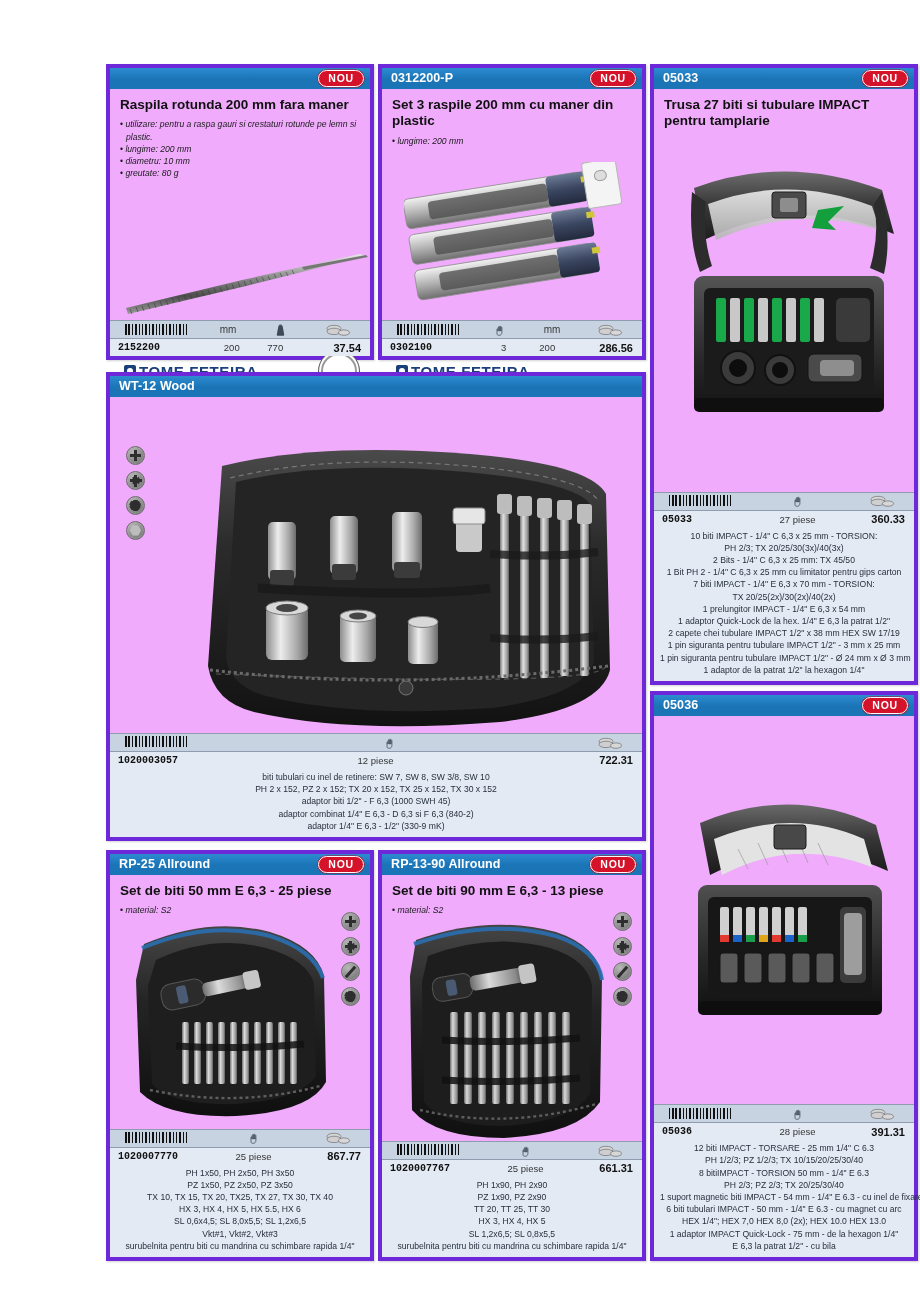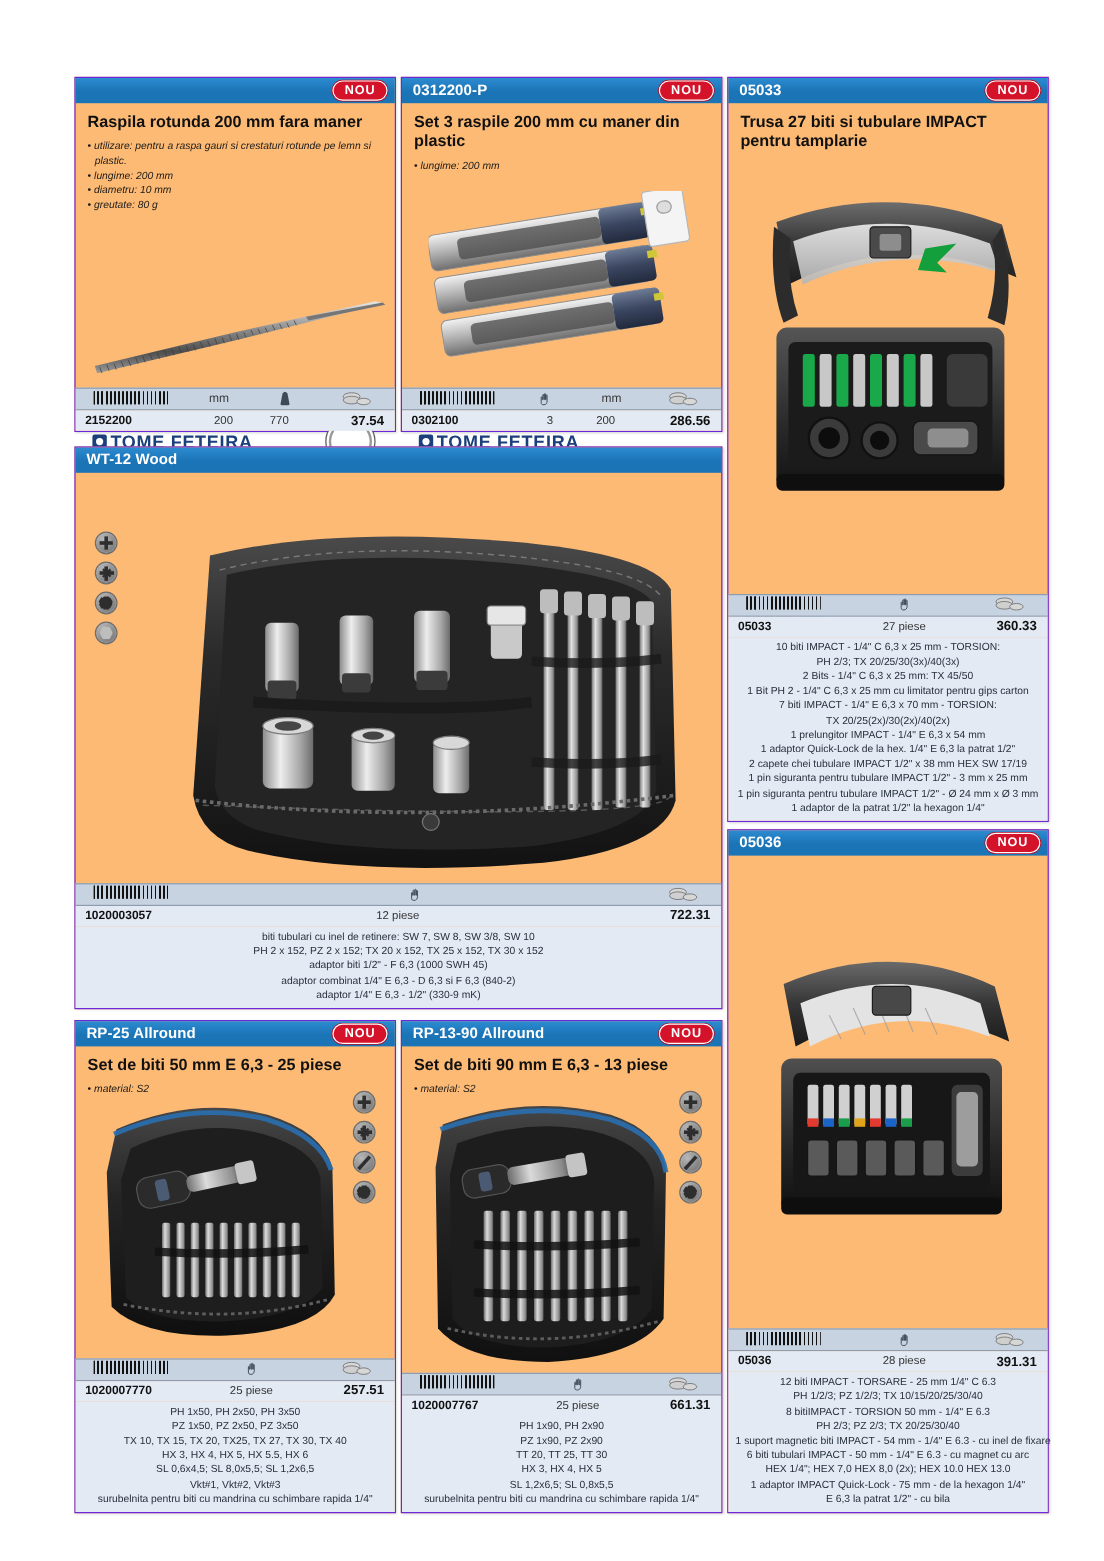--- a/index.html
+++ b/index.html
@@ -7,24 +7,25 @@
     width:920px;height:1301px;
     background:#ffffff;
     font-family:"Liberation Sans", sans-serif;
     -webkit-font-smoothing:antialiased;
   }
   .page{position:relative;width:920px;height:1301px;overflow:hidden;}
 
   
   .card{
     position:absolute;
-    background:#fdba74;
-    border:1px solid #6d28d9;
+    background:#f0abfc;
+    border:4px solid #6d28d9;
     box-sizing:border-box;
     box-shadow:1px 1px 2px rgba(0,0,0,.18);
+    margin-left:44px;
   }
   .cap{
     height:21px;
     background:linear-gradient(to bottom,#2d8bd0 0%,#1a74b6 55%,#1a74b6 100%);
     color:#ffffff;
     font-size:12.5px;font-weight:bold;
     display:flex;align-items:center;
     padding:0 6px 0 9px;
     position:relative;
     letter-spacing:.1px;
@@ -63,21 +64,21 @@
     background:#c8d3e2;
     border-top:1px solid #8e9cb0;
     border-bottom:1px solid #8e9cb0;
   }
   .trow{
     display:flex;align-items:center;
     height:17px;
     background:#e3eaf4;
   }
   .thead>div,.trow>div{text-align:center;}
-  .trow .code{font-size:10px;font-weight:bold;color:#111;text-align:left;padding-left:8px;}
+  .trow .code{font-size:10px;font-weight:bold;color:#111;text-align:left;padding-left:8px;font-family:Liberation Mono, monospace;}
   .trow .val{font-size:9.5px;color:#333;}
   .trow .price{font-size:11px;font-weight:bold;color:#111;text-align:right;padding-right:9px;}
   .thead .hm{font-size:10px;color:#3a3a3a;}
 
   .spec{
     background:#e3eaf4;
     text-align:center;
     padding:2px 6px 5px 6px;
     font-size:8.6px;color:#26303c;
     line-height:1.42;
@@ -753,21 +754,21 @@
           <svg class="ico" width="26" height="13" viewBox="0 0 26 13">
             <ellipse cx="9" cy="4.5" rx="7" ry="3.2" fill="#d7d7d7" stroke="#6f6f6f" stroke-width=".7"></ellipse>
             <ellipse cx="9" cy="7.4" rx="7" ry="3.2" fill="#cfcfcf" stroke="#6f6f6f" stroke-width=".7"></ellipse>
             <ellipse cx="19" cy="8.6" rx="5.6" ry="2.7" fill="#d7d7d7" stroke="#6f6f6f" stroke-width=".7"></ellipse>
           </svg>
         </div>
       </div>
       <div class="trow">
         <div class="code" style="width:92px;">1020007770</div>
         <div class="val" style="flex:1;">25 piese</div>
-        <div class="price" style="width:64px;">257.51</div>
+        <div class="price" style="width:64px;">867.77</div>
       </div>
       <div class="spec">
         <div>PH 1x50, PH 2x50, PH 3x50</div>
         <div>PZ 1x50, PZ 2x50, PZ 3x50</div>
         <div>TX 10, TX 15, TX 20, TX25, TX 27, TX 30, TX 40</div>
         <div>HX 3, HX 4, HX 5, HX 5.5, HX 6</div>
         <div>SL 0,6x4,5; SL 8,0x5,5; SL 1,2x6,5</div>
         <div>Vkt#1, Vkt#2, Vkt#3</div>
         <div>surubelnita pentru biti cu mandrina cu schimbare rapida 1/4"</div>
       </div>

